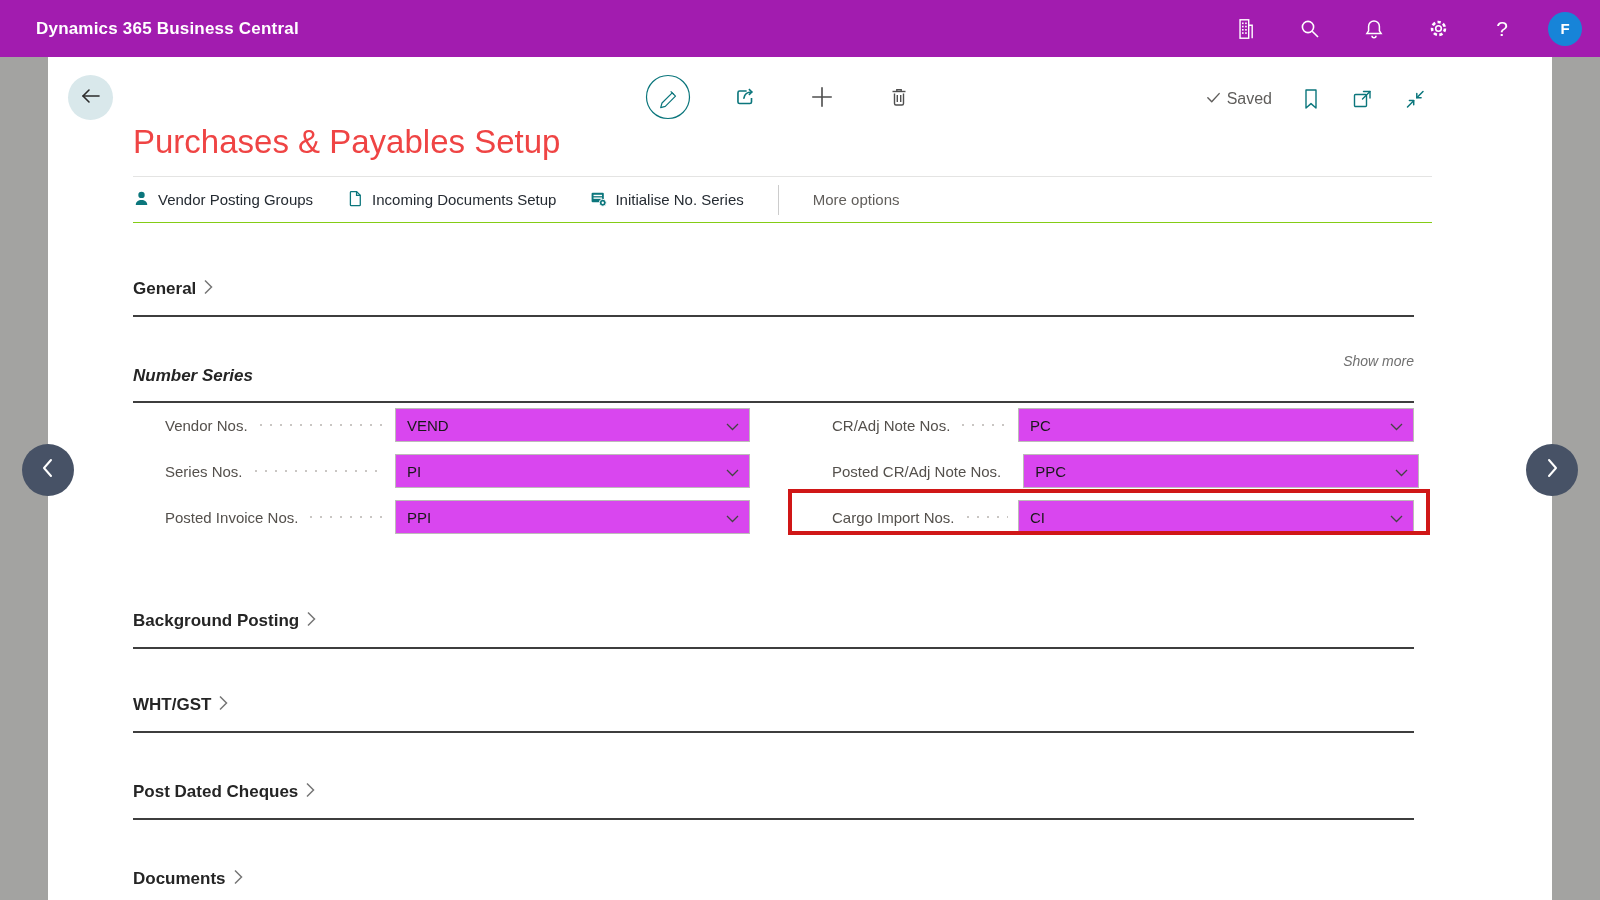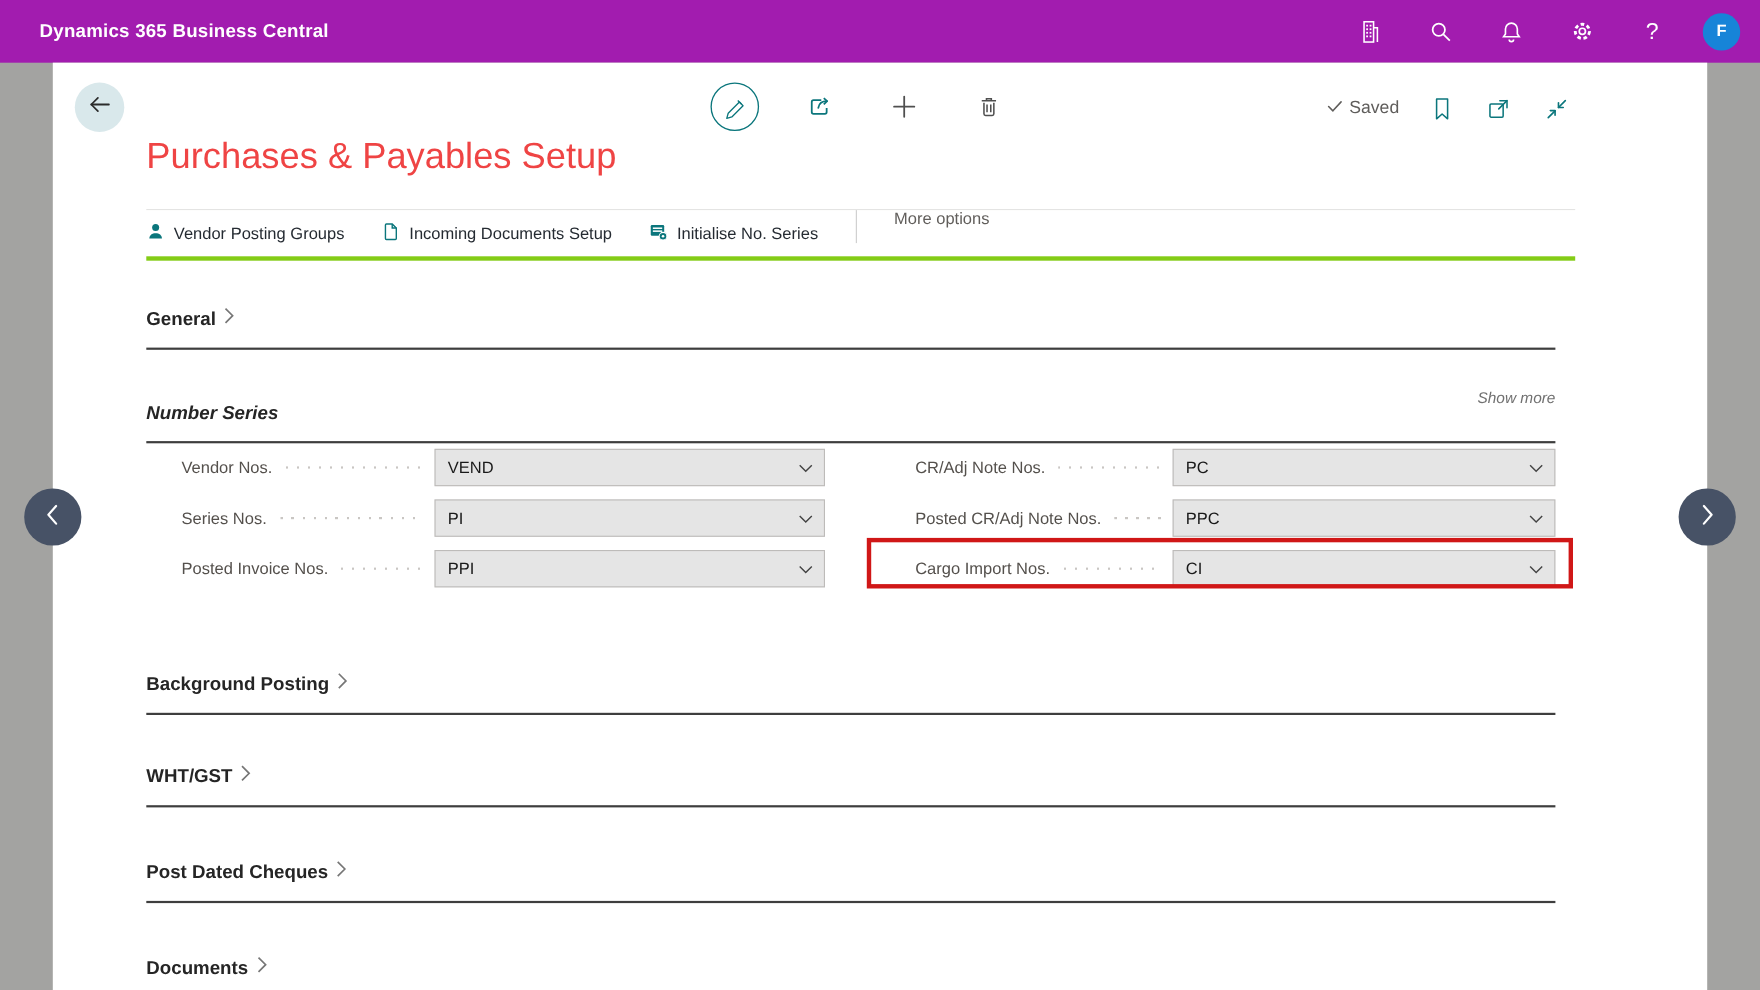--- a/index.html
+++ b/index.html
@@ -27,45 +27,45 @@
   
   .cmd-center{position:absolute;left:598px;top:20px;display:flex;gap:33px;}
   .cmd-cell{width:44px;height:44px;display:flex;align-items:center;justify-content:center;cursor:pointer;}
 
   
   .cmd-right{position:absolute;right:125px;top:30px;display:flex;align-items:center;gap:29px;}
   .saved{display:flex;align-items:center;gap:5px;color:#5f5d5b;font-size:16px;}
   .cmd-right .ic{cursor:pointer;display:flex;}
 
   
-  .action-bar{position:absolute;top:133px;left:85px;right:120px;height:47px;
-    border-top:1px solid #e4e4e3;border-bottom:4px solid #84cc16;
-    display:flex;gap:34px;}
+  .action-bar{position:absolute;top:119px;left:85px;right:120px;height:47px;
+    border-top:1px solid #e4e4e3;border-bottom:1px solid #84cc16;
+    display:flex;align-items:center;gap:34px;}
   .ab-item{display:flex;align-items:center;gap:8px;font-size:15px;color:#252b32;cursor:pointer;white-space:nowrap;}
   .ab-divider{width:1px;height:30px;background:#cccccc;}
   .ab-more{font-size:15px;color:#615e5b;cursor:pointer;}
 
   
   .section{position:absolute;left:85px;right:138px;border-bottom:2px solid #3e3e3e;}
   .sec-row{display:flex;align-items:center;gap:6px;padding-bottom:15px;cursor:pointer;margin-top:16px;}
   .sec-title{font-size:17px;font-weight:bold;color:#252525;}
   .show-more{position:absolute;right:0;top:3px;font-size:14px;color:#707070;cursor:pointer;}
 
   
   .fields{position:absolute;top:345px;left:85px;right:138px;
     display:grid;grid-template-columns:617px 614px;column-gap:50px;grid-auto-rows:46px;}
   .field-row{display:flex;align-items:center;margin-left:32px;}
   .field-label{font-size:15px;color:#54504c;white-space:nowrap;flex:0 0 auto;}
   .leader{flex:1;height:2px;margin:0 10px 0 12px;
     background-image:repeating-linear-gradient(to right,#c9c6c3 0 2px,transparent 2px 10px);}
-  .field-box{flex:0 0 auto;height:34px;border:1px solid #bdbbb9;background:#e5e5e5;
+  .field-box{flex:0 0 auto;height:34px;border:1px solid #bdbbb9;background:#d946ef;
     display:flex;align-items:center;justify-content:space-between;padding:0 10px 0 11px;
     font-size:15px;color:#191919;cursor:pointer;}
   .w-left .field-box{width:355px;}
-  .w-right .field-box{width:348px;}
+  .w-right .field-box{width:396px;}
 
   .red-highlight{position:absolute;left:655px;top:87px;width:642px;height:46px;
     border:4px solid #d01717;pointer-events:none;}
 
   
   .paddle{position:absolute;top:444px;width:52px;height:52px;border-radius:50%;
     background:#475266;display:flex;align-items:center;justify-content:center;cursor:pointer;z-index:5;}
   .paddle-left{left:22px;}
   .paddle-right{right:22px;}
 </style>

